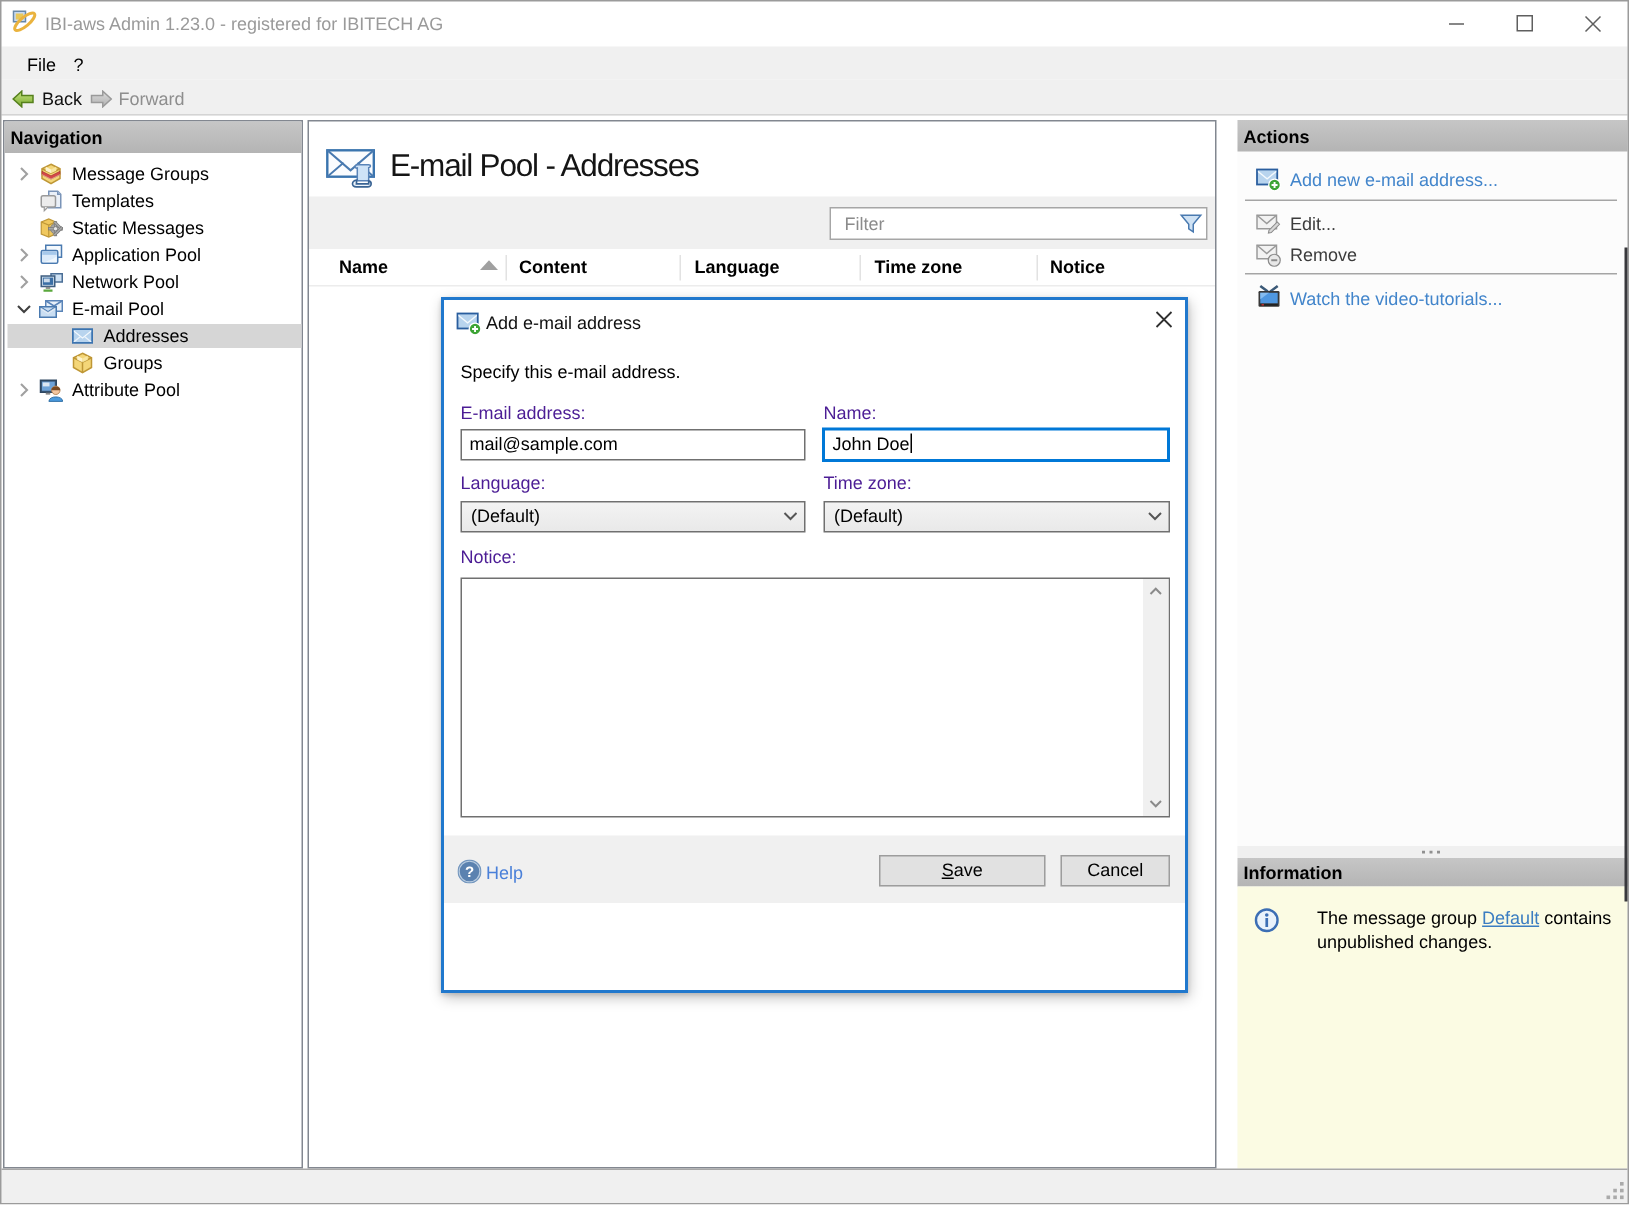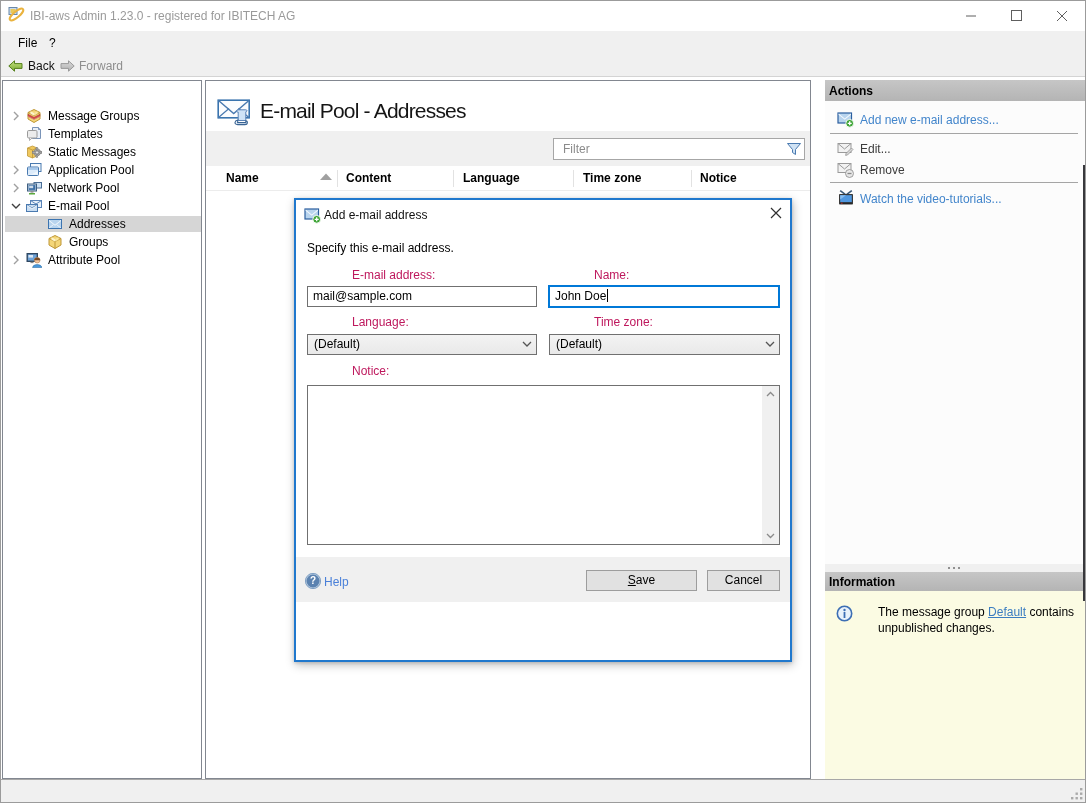--- a/index.html
+++ b/index.html
@@ -20,21 +20,21 @@
 .trow span { position:absolute; top:2px; white-space:nowrap; }
 #mtitle { left:260px; top:99px; font-size:21px; letter-spacing:-0.8px; color:#151515; }
 #filterbar { left:206px; top:131px; width:604px; height:35px; background:#f0f0f0; }
 #filterbox { left:553px; top:138px; width:252px; height:22px; background:#fff; border:1px solid #a6a6a6; }
 .th { position:absolute; top:166px; height:24px; line-height:24px; font-weight:bold; color:#000; font-size:12px; }
 .thsep { position:absolute; top:170px; height:17px; width:1px; background:#e2e2e2; }
 .alink { color:#4285cb; }
 .adis { color:#3c3c3c; }
 .asep { position:absolute; width:248px; height:1px; background:#a5a5a5; }
 #dlg { left:294px; top:198px; width:498px; height:464px; background:#fff; border:2px solid #2078cd; box-shadow:1px 3px 9px rgba(0,0,0,0.26), 0 1px 3px rgba(0,0,0,0.14); z-index:20; }
-.dlbl { position:absolute; color:#be185d;margin-left:45px; }
+.dlbl { position:absolute; color:#4c1d95; }
 .dinput { position:absolute; height:21px; background:#fff; border:1px solid #707070; padding-left:5px; line-height:19px; color:#000; }
 .dcombo { position:absolute; height:21px; background:linear-gradient(#f3f3f3,#e9e9e9); border:1px solid #707070; padding-left:6px; line-height:19px; color:#000; }
 .dbtn { position:absolute; height:21px; background:#e1e1e1; border:1px solid #9d9d9d; text-align:center; line-height:19px; color:#000; }
 .sbarrow { position:absolute; left:0; width:17px; height:17px; }
 </style>
 </head>
 <body>
 
 <div class="abs" id="titlebar"></div>
 <div class="abs" id="title">IBI-aws Admin 1.23.0 - registered for IBITECH AG</div>
@@ -69,20 +69,21 @@
       <linearGradient id="gf" x1="0" y1="0" x2="0" y2="1">
         <stop offset="0" stop-color="#dcdcdc"></stop>
         <stop offset="1" stop-color="#b0b0b0"></stop>
       </linearGradient>
     </defs>
   <path d="M8.5 0.8 L8.5 3.6 L1 3.6 L1 8.4 L8.5 8.4 L8.5 11.2 L14.2 6 Z" fill="url(#gf)" stroke="#9a9a9a" stroke-width="1"></path>
 </svg>
 <div class="abs" style="left:79px;top:59px;color:#8e8e8e;font-size:12px;">Forward</div>
 
 <div class="abs" id="nav">
+  <div class="panelhead">Navigation</div>
 
   <div class="abs" style="left:2px;top:135px;width:196px;height:16px;background:#d6d6d6;"></div>
   <div class="trow" style="top:26px;">
       <span style="left:45px;">Message Groups</span>
     </div>
   <div class="trow" style="top:44px;">
       <span style="left:45px;">Templates</span>
     </div>
   <div class="trow" style="top:62px;">
       <span style="left:45px;">Static Messages</span>

